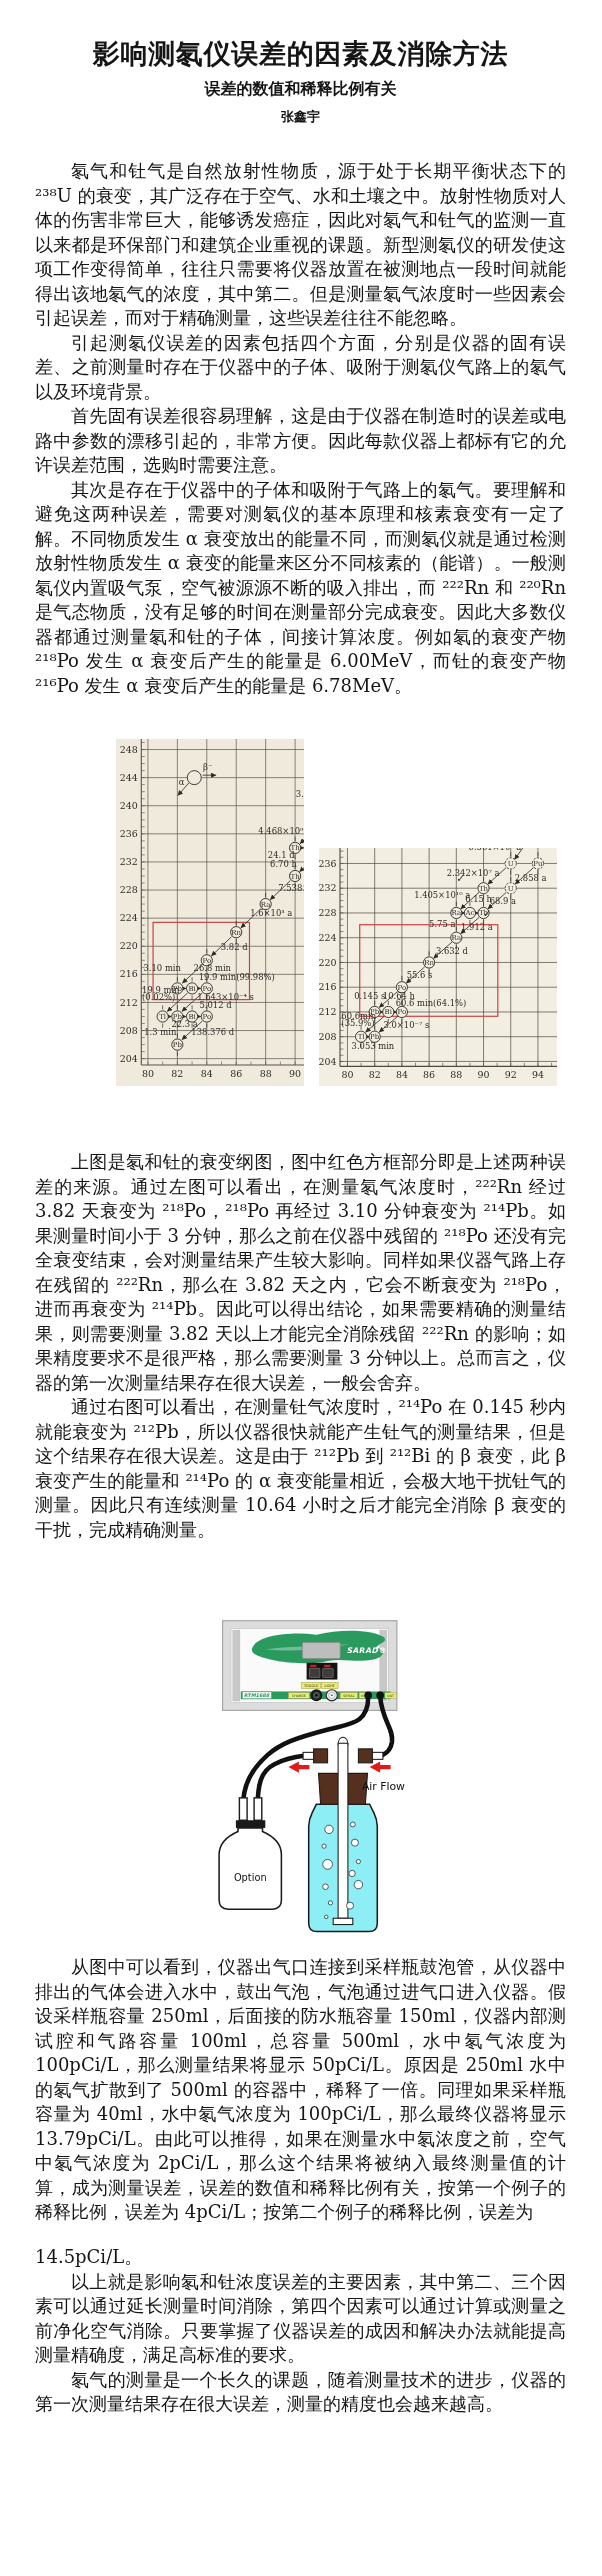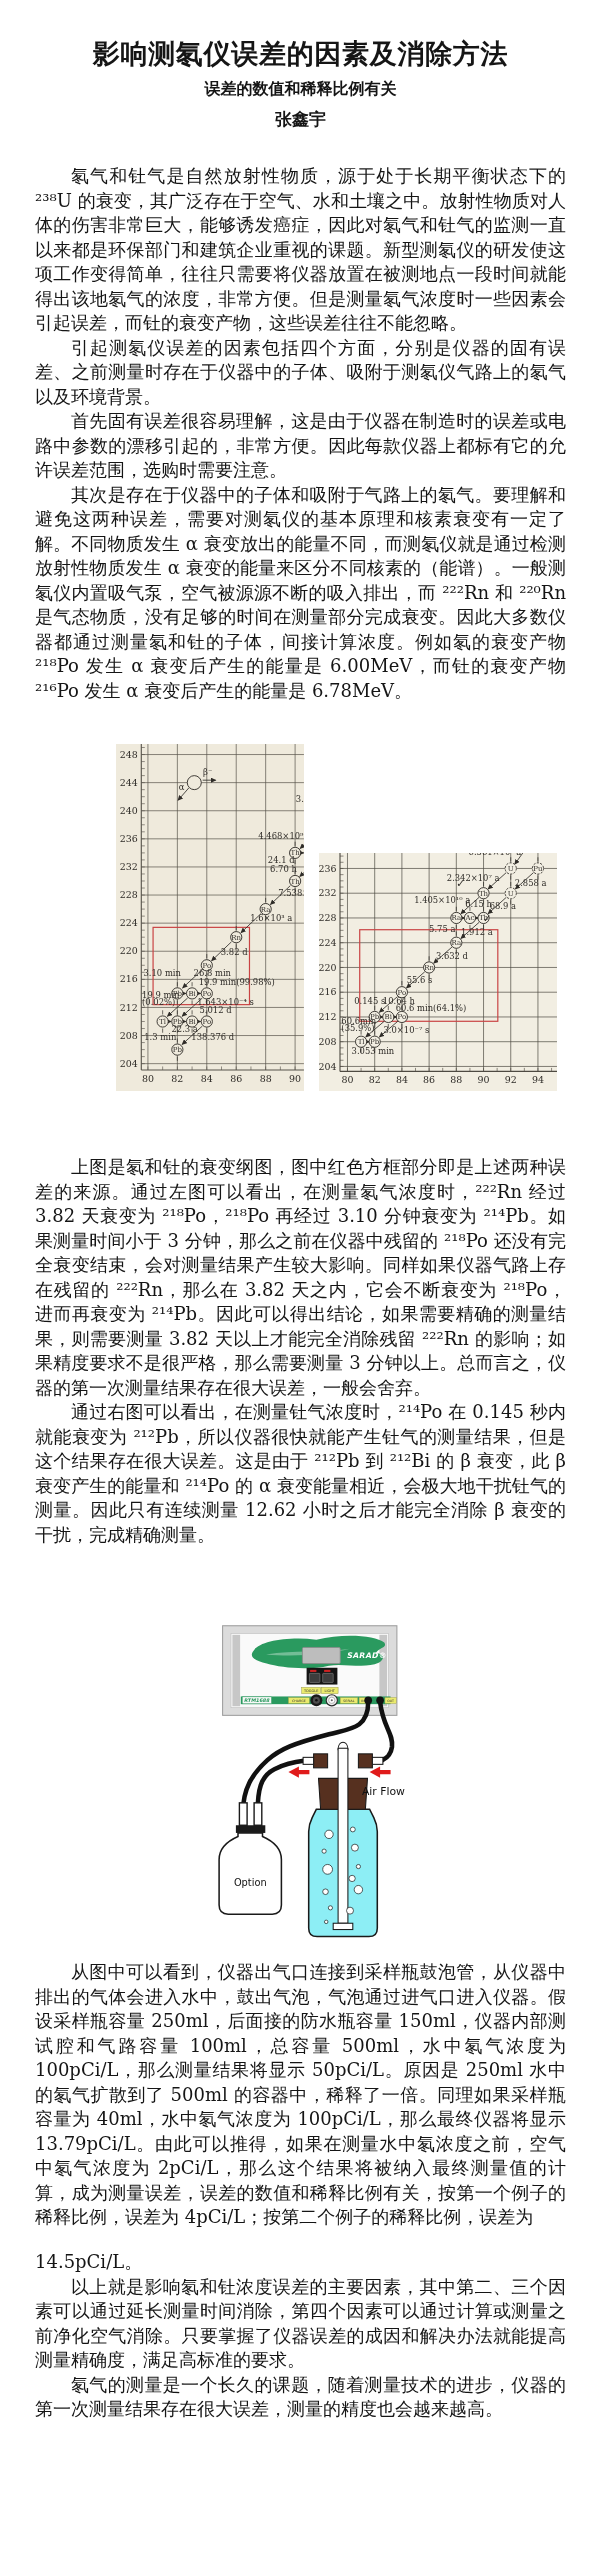--- a/index.html
+++ b/index.html
@@ -1,21 +1,21 @@
 <!DOCTYPE html>
 <html style="font-size:11.2px"><head>
 <meta charset="utf-8">
 <style>
   html,body{margin:0;padding:0;background:#ffffff;}
   body{width:602px;height:2576px;overflow:hidden;
        font-family:"DejaVu Serif","Liberation Serif",serif;color:#151515;}
   .page{padding:39px 36px 0 35px;box-sizing:border-box;width:602px;}
   .title{font-size:27px;font-weight:bold;text-align:center;margin:0;line-height:1.12;letter-spacing:0.7px;}
   .company{font-size:16px;font-weight:bold;text-align:center;margin-top:9.8px;}
-  .author{font-size:17px;font-weight:bold;text-align:center;margin-top:8.4px;}
+  .author{font-size:13px;font-weight:bold;text-align:center;margin-top:8.4px;}
   .body-text{margin-top:33px;}
   .para{font-size:18px;line-height:24.5px;text-align:justify;text-indent:2em;margin:0;}
   .tail-line{font-size:18px;line-height:24.5px;margin:20.3px 0 0 0;text-indent:0;}
   .gap-spacer{height:43px;}
   
   .fig1{margin:41px 0 0 0;padding-left:81px;display:flex;align-items:flex-end;gap:15.4px;height:347px;}
   .chart-wrap{font-size:0;line-height:0;}
   
   .fig2{margin:32px 16px 19px 175px;width:196px;height:319px;}
   svg text{font-family:"DejaVu Serif","Liberation Serif",serif;}
@@ -24,21 +24,21 @@
 </head>
 <body>
 
 <div class="page">
 
   <h1 class="title">影响测氡仪误差的因素及消除方法</h1>
   <div class="company">误差的数值和稀释比例有关</div>
   <div class="author">张鑫宇</div>
 
   <div class="body-text">
-    <p class="para">氡气和钍气是自然放射性物质，源于处于长期平衡状态下的²³⁸U 的衰变，其广泛存在于空气、水和土壤之中。放射性物质对人体的伤害非常巨大，能够诱发癌症，因此对氡气和钍气的监测一直以来都是环保部门和建筑企业重视的课题。新型测氡仪的研发使这项工作变得简单，往往只需要将仪器放置在被测地点一段时间就能得出该地氡气的浓度，非常方便。但是测量氡气浓度时一些因素会引起误差，而钍的衰变产物，这些误差往往不能忽略。</p>
+    <p class="para">氡气和钍气是自然放射性物质，源于处于长期平衡状态下的²³⁸U 的衰变，其广泛存在于空气、水和土壤之中。放射性物质对人体的伤害非常巨大，能够诱发癌症，因此对氡气和钍气的监测一直以来都是环保部门和建筑企业重视的课题。新型测氡仪的研发使这项工作变得简单，往往只需要将仪器放置在被测地点一段时间就能得出该地氡气的浓度，其中第二。但是测量氡气浓度时一些因素会引起误差，而对于精确测量，这些误差往往不能忽略。</p>
     <p class="para">引起测氡仪误差的因素包括四个方面，分别是仪器的固有误差、之前测量时存在于仪器中的子体、吸附于测氡仪气路上的氡气以及环境背景。</p>
     <p class="para">首先固有误差很容易理解，这是由于仪器在制造时的误差或电路中参数的漂移引起的，非常方便。因此每款仪器上都标有它的允许误差范围，选购时需要注意。</p>
     <p class="para">其次是存在于仪器中的子体和吸附于气路上的氡气。要理解和避免这两种误差，需要对测氡仪的基本原理和核素衰变有一定了解。不同物质发生 α 衰变放出的能量不同，而测氡仪就是通过检测放射性物质发生 α 衰变的能量来区分不同核素的（能谱）。一般测氡仪内置吸气泵，空气被源源不断的吸入排出，而 ²²²Rn 和 ²²⁰Rn 是气态物质，没有足够的时间在测量部分完成衰变。因此大多数仪器都通过测量氡和钍的子体，间接计算浓度。例如氡的衰变产物 ²¹⁸Po 发生 α 衰变后产生的能量是 6.00MeV，而钍的衰变产物 ²¹⁶Po 发生 α 衰变后产生的能量是 6.78MeV。</p>
 
     <div class="fig1">
       <div id="chart-left" class="chart-wrap"><svg width="188" height="347" viewBox="0 0 268 495" style="background: rgb(239, 234, 220);">
             <defs>
               <marker id="ah0" markerWidth="7" markerHeight="6" refX="5.5" refY="3" orient="auto">
                 <path d="M0,0 L6.5,3 L0,6 Z" fill="#2f2c28"></path>
               </marker>
@@ -439,21 +439,21 @@
               <text x="31.943573667711487" y="254.54957507082156" font-size="12" text-anchor="start" fill="#2f2c28">(35.9%)</text>
               <text x="92.1943573667712" y="256.7592067988669" font-size="12" text-anchor="start" fill="#2f2c28">3.0×10⁻⁷ s</text>
               <text x="46.52037617554848" y="287.25212464589225" font-size="12" text-anchor="start" fill="#2f2c28">3.053 min</text>
               <text x="196.1755485893416" y="48.611898016997145" font-size="15" text-anchor="start" fill="#2f2c28">✓</text>
               <text x="234.07523510971782" y="98.99150141643045" font-size="15" text-anchor="start" fill="#2f2c28">✓</text>
             </g>
           </svg></div>
     </div>
 
     <p class="para" style="margin-top:64px;">上图是氡和钍的衰变纲图，图中红色方框部分即是上述两种误差的来源。通过左图可以看出，在测量氡气浓度时，²²²Rn 经过 3.82 天衰变为 ²¹⁸Po，²¹⁸Po 再经过 3.10 分钟衰变为 ²¹⁴Pb。如果测量时间小于 3 分钟，那么之前在仪器中残留的 ²¹⁸Po 还没有完全衰变结束，会对测量结果产生较大影响。同样如果仪器气路上存在残留的 ²²²Rn，那么在 3.82 天之内，它会不断衰变为 ²¹⁸Po，进而再衰变为 ²¹⁴Pb。因此可以得出结论，如果需要精确的测量结果，则需要测量 3.82 天以上才能完全消除残留 ²²²Rn 的影响；如果精度要求不是很严格，那么需要测量 3 分钟以上。总而言之，仪器的第一次测量结果存在很大误差，一般会舍弃。</p>
-    <p class="para">通过右图可以看出，在测量钍气浓度时，²¹⁴Po 在 0.145 秒内就能衰变为 ²¹²Pb，所以仪器很快就能产生钍气的测量结果，但是这个结果存在很大误差。这是由于 ²¹²Pb 到 ²¹²Bi 的 β 衰变，此 β 衰变产生的能量和 ²¹⁴Po 的 α 衰变能量相近，会极大地干扰钍气的测量。因此只有连续测量 12.62 小时之后才能完全消除 β 衰变的干扰，完成精确测量。</p>
+    <p class="para">通过右图可以看出，在测量钍气浓度时，²¹⁴Po 在 0.145 秒内就能衰变为 ²¹²Pb，所以仪器很快就能产生钍气的测量结果，但是这个结果存在很大误差。这是由于 ²¹²Pb 到 ²¹²Bi 的 β 衰变，此 β 衰变产生的能量和 ²¹⁴Po 的 α 衰变能量相近，会极大地干扰钍气的测量。因此只有连续测量 10.64 小时之后才能完全消除 β 衰变的干扰，完成精确测量。</p>
 
     <div class="gap-spacer"></div>
 
 
     <div class="fig2">
       <svg width="196" height="319" viewBox="0 0 280 455">
 
         <rect x="18" y="5" width="249" height="128" fill="#dcdcdc" stroke="#9e9e9e" stroke-width="1.5"></rect>
         <rect x="30" y="16" width="225" height="106" fill="#fafafa" stroke="#c3c3c3" stroke-width="1"></rect>
         <rect x="32" y="18" width="11" height="102" fill="#c7c7c7"></rect>

